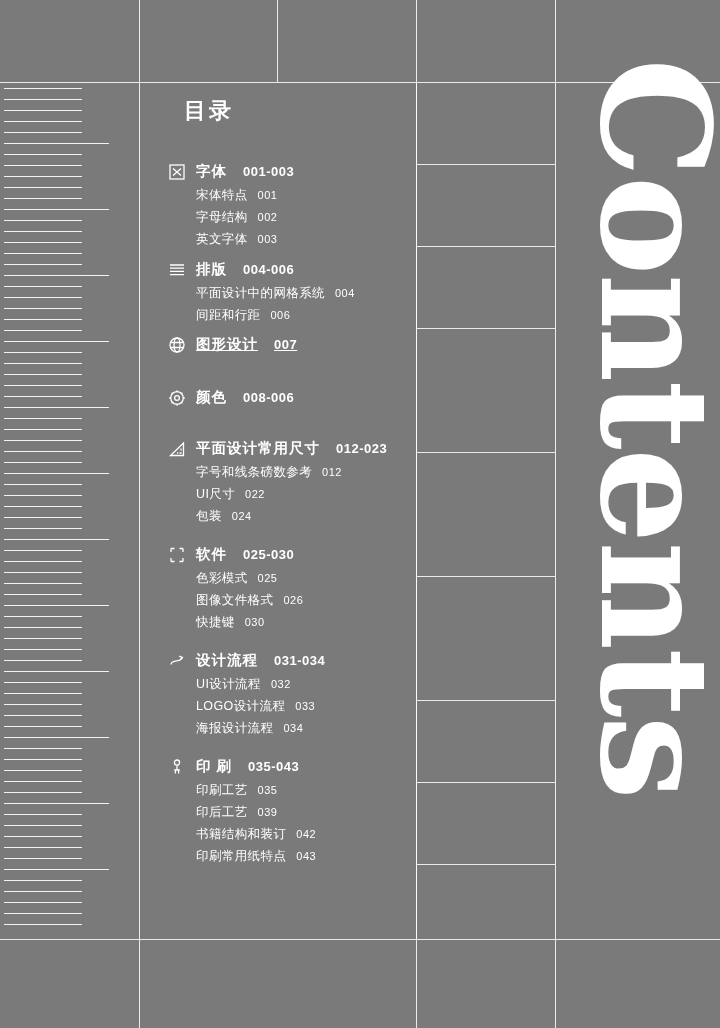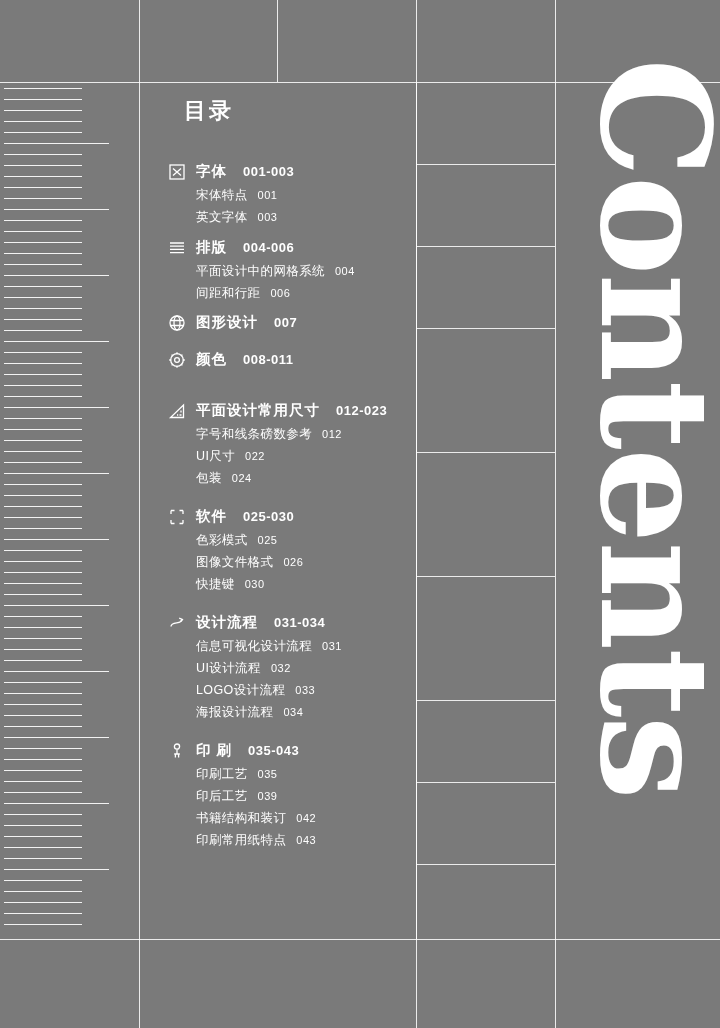--- a/index.html
+++ b/index.html
@@ -237,20 +237,24 @@
             <path d="M5 5.5 L13 12.5 M13 5.5 L5 12.5" stroke="#ffffff" fill="none" stroke-width="1.3"></path>
           </svg>
           <span class="gtitle">字体</span>
           <span class="gpages">001-003</span>
         </div>
         <div class="sub">
           <span class="slabel">宋体特点</span>
           <span class="spage">001</span>
         </div>
         <div class="sub">
+          <span class="slabel">字母结构</span>
+          <span class="spage">002</span>
+        </div>
+        <div class="sub">
           <span class="slabel">英文字体</span>
           <span class="spage">003</span>
         </div>
       </div>
       <div class="group" style="margin-bottom: 11px;">
         <div class="group-head">
           <svg class="gicon" viewBox="0 0 18 18">
             <path d="M2 4 H16 M2 7.2 H16 M2 10.4 H16 M2 13.6 H16" stroke="#ffffff" fill="none" stroke-width="1.3"></path>
           </svg>
           <span class="gtitle">排版</span>
@@ -258,40 +262,40 @@
         </div>
         <div class="sub">
           <span class="slabel">平面设计中的网格系统</span>
           <span class="spage">004</span>
         </div>
         <div class="sub">
           <span class="slabel">间距和行距</span>
           <span class="spage">006</span>
         </div>
       </div>
-      <div class="group" style="margin-bottom: 18px;">
+      <div class="group" style="margin-bottom: 34px; text-decoration: underline;">
         <div class="group-head">
           <svg class="gicon" viewBox="0 0 18 18">
             <circle cx="9" cy="9" r="7" stroke="#ffffff" fill="none" stroke-width="1.3"></circle>
             <ellipse cx="9" cy="9" rx="3" ry="7" stroke="#ffffff" fill="none" stroke-width="1.3"></ellipse>
             <path d="M2.4 6.5 H15.6 M2.4 11.5 H15.6" stroke="#ffffff" fill="none" stroke-width="1.3"></path>
           </svg>
           <span class="gtitle">图形设计</span>
           <span class="gpages">007</span>
         </div>
       </div>
       <div class="group" style="margin-bottom: 32px;">
         <div class="group-head">
           <svg class="gicon" viewBox="0 0 18 18">
             <circle cx="9" cy="9" r="6.3" stroke="#ffffff" fill="none" stroke-width="1.3"></circle>
             <circle cx="9" cy="9" r="2.4" stroke="#ffffff" fill="none" stroke-width="1.3"></circle>
             <path d="M9 1.2 V3.2 M9 14.8 V16.8 M1.2 9 H3.2 M14.8 9 H16.8 M3.6 3.6 L5 5 M13 13 L14.4 14.4 M14.4 3.6 L13 5 M5 13 L3.6 14.4" stroke="#ffffff" fill="none" stroke-width="1.3"></path>
           </svg>
           <span class="gtitle">颜色</span>
-          <span class="gpages">008-011</span>
+          <span class="gpages">008-006</span>
         </div>
       </div>
       <div class="group" style="margin-bottom: 20px;">
         <div class="group-head">
           <svg class="gicon" viewBox="0 0 18 18">
             <path d="M2.5 15.5 L15.5 15.5 L15.5 3 Z" stroke="#ffffff" fill="none" stroke-width="1.3"></path>
             <path d="M11.5 13 L13.5 13 M9 13 L10.2 13 M13 10.5 L13 8.6" stroke="#ffffff" fill="none" stroke-width="1.3"></path>
           </svg>
           <span class="gtitle">平面设计常用尺寸</span>
           <span class="gpages">012-023</span>
@@ -333,24 +337,20 @@
       <div class="group" style="margin-bottom: 20px;">
         <div class="group-head">
           <svg class="gicon" viewBox="0 0 18 18">
             <path d="M3 12.5 C3 6.5 14 11 14 5.5" stroke="#ffffff" fill="none" stroke-width="1.3"></path>
             <path d="M11.2 4.2 L14.4 5.4 L12.2 7.8" stroke="#ffffff" fill="none" stroke-width="1.3"></path>
           </svg>
           <span class="gtitle">设计流程</span>
           <span class="gpages">031-034</span>
         </div>
         <div class="sub">
-          <span class="slabel">信息可视化设计流程</span>
-          <span class="spage">031</span>
-        </div>
-        <div class="sub">
           <span class="slabel">UI设计流程</span>
           <span class="spage">032</span>
         </div>
         <div class="sub">
           <span class="slabel">LOGO设计流程</span>
           <span class="spage">033</span>
         </div>
         <div class="sub">
           <span class="slabel">海报设计流程</span>
           <span class="spage">034</span>

